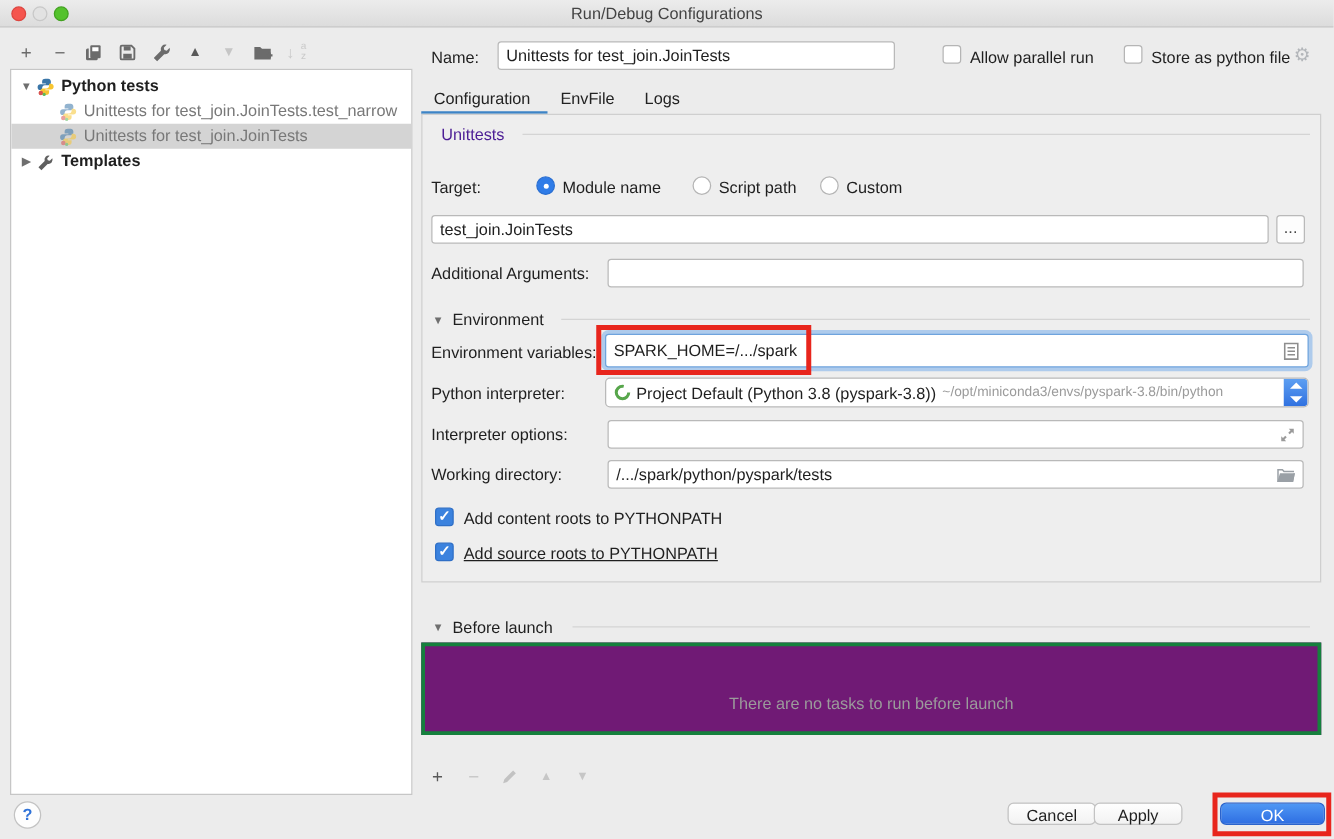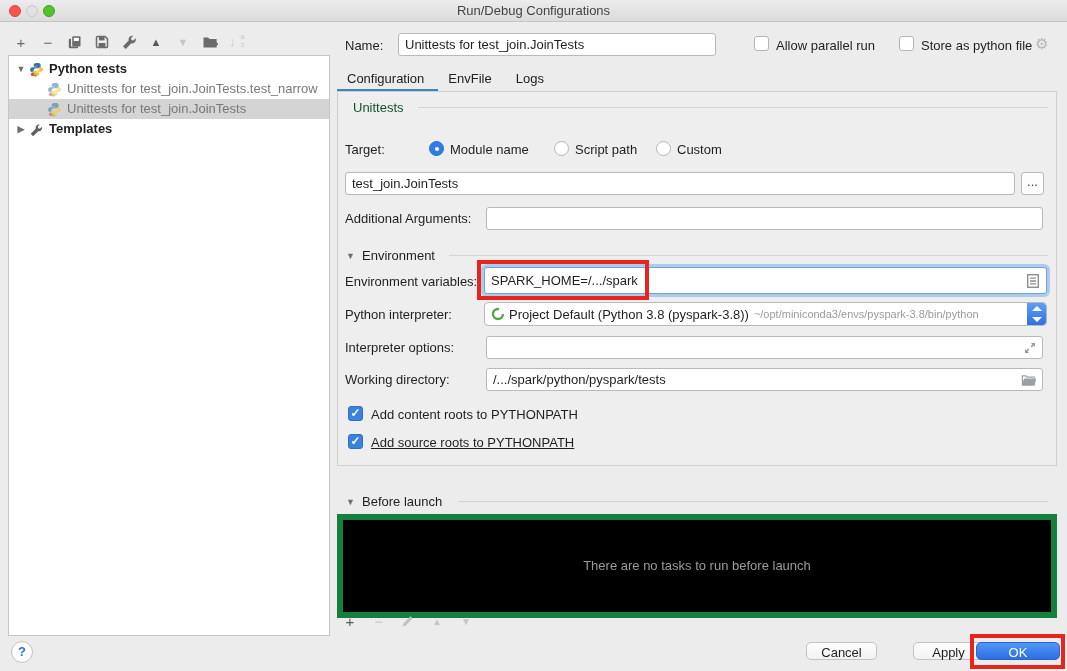--- a/index.html
+++ b/index.html
@@ -49,21 +49,21 @@
   .gear { position:absolute; color:#b3b6ba; font-size:15px; }
 
   
   .tabs { position:absolute; left:337px; top:66px; height:26px; display:flex; }
   .tab { padding:5px 14px 0 10px; color:#222; height:26px; }
   .tab[data-active="true"] { border-bottom:3px solid #3d84c6; }
 
   
   .panel { position:absolute; left:337px; top:91px; width:720px; height:375px; border:1px solid #cfcfcf; background:#eeeeee; }
   .group-line { position:absolute; height:1px; background:#d4d4d4; }
-  .group-title { position:absolute; color:#14532d; }
+  .group-title { position:absolute; color:#4c1d95; }
   .group-title.dark { color:#1f1f1f; }
   .disclosure { position:absolute; font-size:9px; color:#6f6f6f; }
 
   .radio { position:absolute; width:15px; height:15px; border-radius:50%; background:#fff; border:1px solid #b5b5b5; }
   .radio[data-selected="true"] { background:#2f7ce8; border-color:#2a6fd2; }
   .radio[data-selected="true"]::after { content:""; position:absolute; left:4.5px; top:4.5px; width:4px; height:4px; border-radius:50%; background:#fff; }
   .rlabel { position:absolute; }
 
   .browse-btn { position:absolute; width:23px; height:23px; background:#fdfdfd; border:1px solid #b9b9b9; border-radius:3px;
     text-align:center; line-height:18px; color:#444; font-size:13px; }
@@ -74,21 +74,21 @@
   .combo .ctext { margin-left:4px; white-space:nowrap; }
   .combo .cpath { color:#9b9b9b; font-size:11px; margin-left:5px; white-space:nowrap; }
   .stepper { position:absolute; right:0; top:0; width:19px; height:22px; background:linear-gradient(#5d9ff2,#3071e0); border-radius:0 3px 3px 0; }
   .stepper .chev { position:absolute; left:4.5px; width:0; height:0; border-left:5px solid transparent; border-right:5px solid transparent; }
   .chev.up { top:3px; border-bottom:5px solid #fff; }
   .chev.down { bottom:3px; border-top:5px solid #fff; }
 
   .field-icon { position:absolute; }
 
   
-  .bl-box { position:absolute; left:337px; top:514px; width:720px; height:104px; background:#000000; border:6px solid #15803d; }
+  .bl-box { position:absolute; left:337px; top:514px; width:720px; height:74px; background:#701a75; border:3px solid #15803d; }
   .bl-empty { position:absolute; left:0; right:0; top:38px; text-align:center; color:#9b9b9b; }
   .bl-toolbar { position:absolute; left:341px; top:612px; display:flex; gap:11px; align-items:center; height:18px; }
 
   
   .helpbtn { position:absolute; left:11px; top:641px; width:22px; height:22px; border-radius:50%; background:#fdfdfd; border:1px solid #c3c3c3; color:#2f72d8; text-align:center; line-height:20px; font-weight:bold; }
   .btn { position:absolute; height:18px; background:linear-gradient(#fefefe,#f2f2f2); border:1px solid #c3c3c3; border-radius:5px; text-align:center; line-height:20px; font-size:13px; color:#1f1f1f; }
   .btn.primary { background:linear-gradient(#4f97f4,#2e6ee2); border-color:#2a63cc; color:#fff; }
 
   
   .annot { position:absolute; border:4px solid #e8251c; pointer-events:none; z-index:50; }
@@ -304,19 +304,19 @@
     <div class="tbtn dim" style="font-size:10px">
         <span>▲</span>
       </div>
     <div class="tbtn dim" style="font-size:10px">
         <span>▼</span>
       </div>
   </div>
 
   <div class="helpbtn"><span>?</span></div>
   <div class="btn" style="left:806px; top:642px; width:71px;">Cancel</div>
-  <div class="btn" style="left:913px; top:642px; width:71px;">Apply</div>
+  <div class="btn" style="left:875px; top:642px; width:71px;">Apply</div>
   <div class="btn primary" style="left:976px; top:642px; width:84px;">OK</div>
 
   <div class="annot" style="left:477px; top:260px; width:172px; height:40px;"></div>
   <div class="annot" style="left:970px; top:634px; width:95px; height:35px;"></div>
 
 </div>
 
 </body></html>

